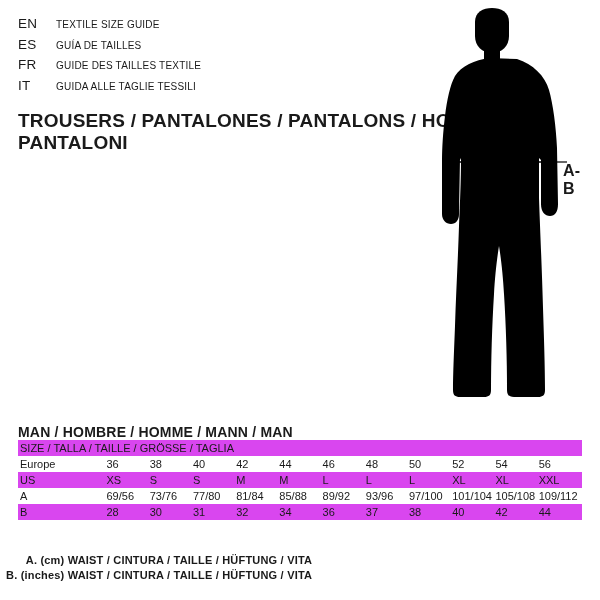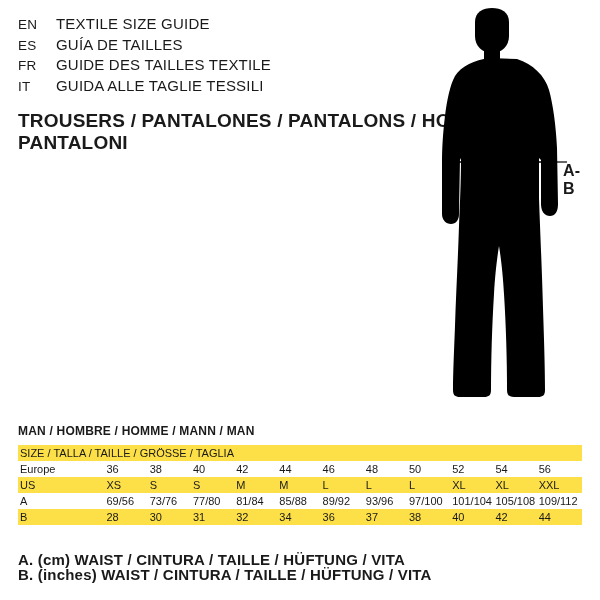--- a/index.html
+++ b/index.html
@@ -37,21 +37,21 @@
     line-height: 19.5px;
     font-size: 13.5px;
     letter-spacing: 0.2px;
   }
   .lang-code {
     width: 38px;
     flex: 0 0 38px;
     font-size: 13.5px;
   }
   .lang-title {
-    font-size: 15px;
+    font-size: 10px;
   }
 
   .section-title {
     position: absolute;
     top: 110px;
     left: 18px;
     font-size: 19px;
     font-weight: bold;
     letter-spacing: 0.2px;
   }
@@ -77,58 +77,59 @@
   }
 
   
   .table-wrap {
     position: absolute;
     left: 18px;
     top: 424px;
     width: 564px;
   }
   .man-label {
-    font-size: 12px;
-    font-weight: bold;
-    letter-spacing: 0.2px;
-    margin-bottom: 7px;
+    font-size: 14px;
+    font-weight: bold;
+    letter-spacing: 0.2px;
+    margin-bottom: 0;
   }
   table.size-table {
     border-collapse: collapse;
     width: 564px;
     font-size: 11px;
     table-layout: fixed;
   }
   table.size-table td {
     padding: 2px 0 2px 0;
     vertical-align: middle;
     white-space: nowrap;
   }
   table.size-table tr.shade td {
-    background: #fde047;
+    background: #d946ef;
   }
   table.size-table td.label-col {
     width: 86px;
     padding-left: 2px;
   }
   table.size-table td.val {
     width: 43px;
   }
   .head-row td {
     font-weight: normal;
   }
 
   .footnotes {
     position: absolute;
-    left: 18px;
+    left: 6px;
     top: 553px;
-    font-size: 15px;
+    font-size: 11px;
     line-height: 14.5px;
     font-weight: bold;
     letter-spacing: 0.2px;
+    text-align: right;
   }
 </style>
 </head>
 <body>
 
 <div class="page">
 
   <div class="lang-block">
     <div class="lang-row">
       <span class="lang-code">EN</span>

